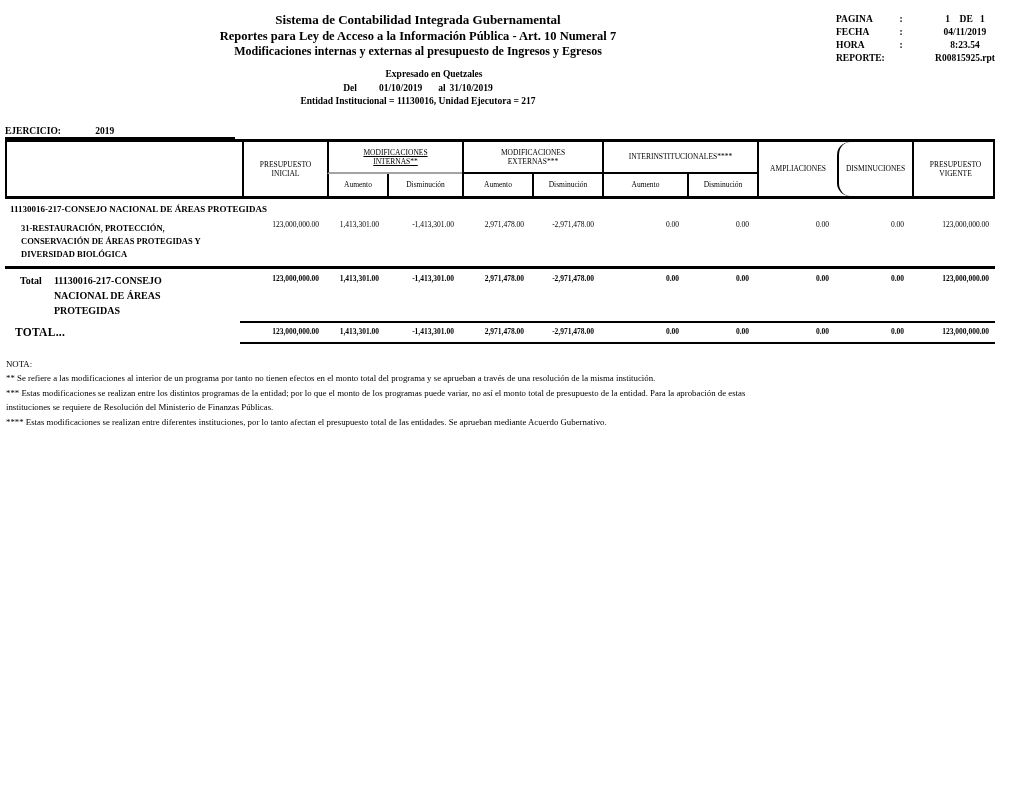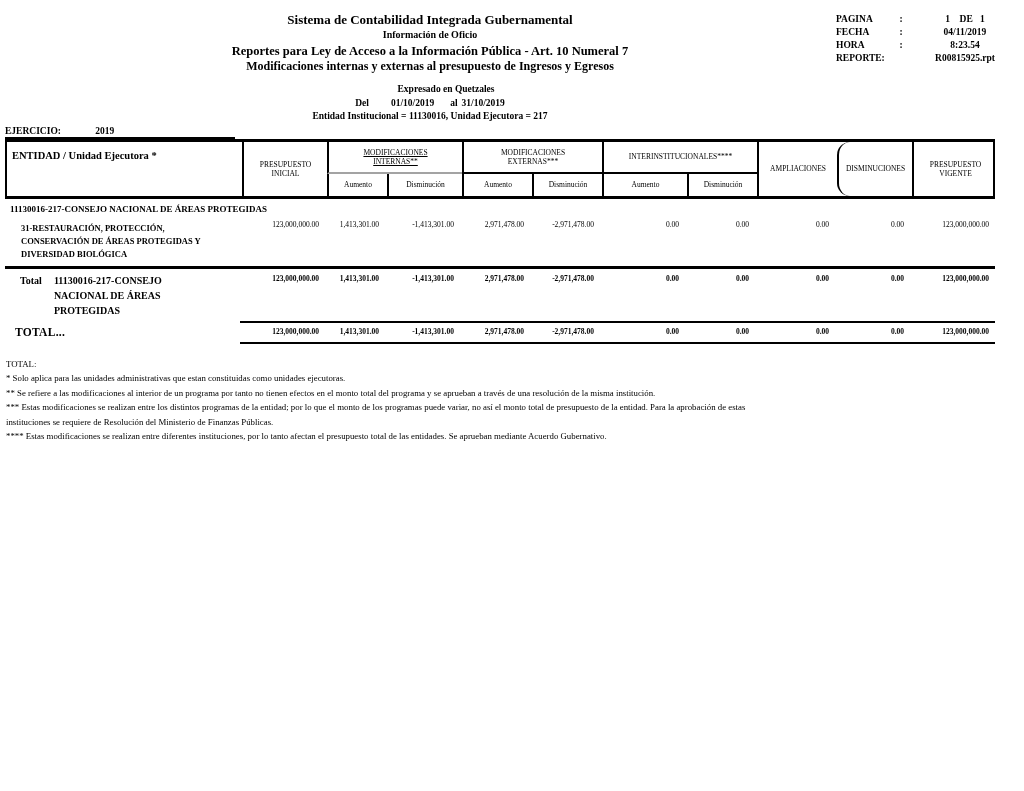--- a/index.html
+++ b/index.html
@@ -11,21 +11,21 @@
     background: #ffffff;
     color: #000000;
     font-family: "Liberation Serif", "DejaVu Serif", serif;
     overflow: hidden;
     margin: 0 auto;
   }
 
   
   .rpt-header {
     position: absolute;
-    left: 12px; top: 12px;
+    left: 0; top: 12px;
     width: 836px;
     text-align: center;
   }
   .rpt-title   { font-size: 13px;   font-weight: bold; margin-bottom: 1px; }
   .rpt-sub1    { font-size: 10px;   font-weight: bold; margin-bottom: 4px; }
   .rpt-sub2    { font-size: 12.5px; font-weight: bold; }
   .rpt-sub3    { font-size: 12px;   font-weight: bold; margin-bottom: 10px; }
   .rpt-qtz     { font-size: 9.5px;  font-weight: bold; margin-bottom: 4px; padding-left: 32px; }
   .rpt-period  { font-size: 9.5px;  font-weight: bold; margin-bottom: 3px; }
   .rpt-period span { display: inline-block; }
@@ -154,21 +154,20 @@
   .notes { margin-top: 13px; font-size: 8.8px; line-height: 1.65; padding-left: 1px; }
   .notes .nt { margin-bottom: 0; }
 </style>
 </head>
 <body>
 
 <div class="page">
 
   <div class="rpt-header">
     <div class="rpt-title">Sistema de Contabilidad Integrada Gubernamental</div>
-    <div class="rpt-sub1">Información de Oficio</div>
     <div class="rpt-sub2">Reportes para Ley de Acceso a la Información Pública - Art. 10 Numeral 7</div>
     <div class="rpt-sub3">Modificaciones internas y externas al presupuesto de Ingresos y Egresos</div>
     <div class="rpt-qtz">Expresado en Quetzales</div>
     <div class="rpt-period">
       <span class="gap-a">Del</span><span class="gap-b">01/10/2019</span><span class="gap-c">al</span><span>31/10/2019</span>
     </div>
     <div class="rpt-filter">Entidad Institucional = 11130016, Unidad Ejecutora = 217</div>
   </div>
 
   <div class="meta">
@@ -195,21 +194,20 @@
   </div>
 
   <div class="ejercicio">
     <span>EJERCICIO:</span>
     <span class="ej-value">2019</span>
   </div>
 
   <div class="content">
 
     <div class="thead">
-      <div class="hc h-entidad">ENTIDAD  / Unidad Ejecutora *</div>
       <div class="hc h-presupuesto">
           <span class="wrapbox">PRESUPUESTO INICIAL</span>
         </div>
       <div class="hc h-mod-int">
           <span class="wrapbox" style="max-width:80px">MODIFICACIONES INTERNAS**</span>
         </div>
       <div class="hc h-mod-ext">
           <span class="wrapbox" style="max-width:80px">MODIFICACIONES EXTERNAS***</span>
         </div>
       <div class="hc h-interinst">INTERINSTITUCIONALES****</div>
@@ -277,22 +275,21 @@
       <div class="num bold-num">0.00</div>
       <div class="num bold-num">0.00</div>
       <div class="num bold-num">0.00</div>
       <div class="num bold-num">0.00</div>
       <div class="num bold-num">123,000,000.00</div>
     </div>
 
     <div class="rule-right-thin"></div>
 
     <div class="notes">
-      <div class="nt">TOTAL:</div>
-      <div class="nt">* Solo aplica para las unidades administrativas que estan constituidas como unidades ejecutoras.</div>
+      <div class="nt">NOTA:</div>
       <div class="nt">** Se refiere a las modificaciones al interior de un programa por tanto no tienen efectos en el monto total del programa y se aprueban a través de una resolución de la misma institución.</div>
       <div class="nt">*** Estas modificaciones se realizan entre los distintos programas de la entidad; por lo que el monto de los programas puede variar, no así el monto total de presupuesto de la entidad. Para la aprobación de estas</div>
       <div class="nt">instituciones se requiere de Resolución del Ministerio de Finanzas Públicas.</div>
       <div class="nt">**** Estas modificaciones se realizan entre diferentes instituciones, por lo tanto afectan el presupuesto total de las entidades. Se aprueban mediante Acuerdo Gubernativo.</div>
     </div>
 
   </div>
 </div>
 
 </body></html>

